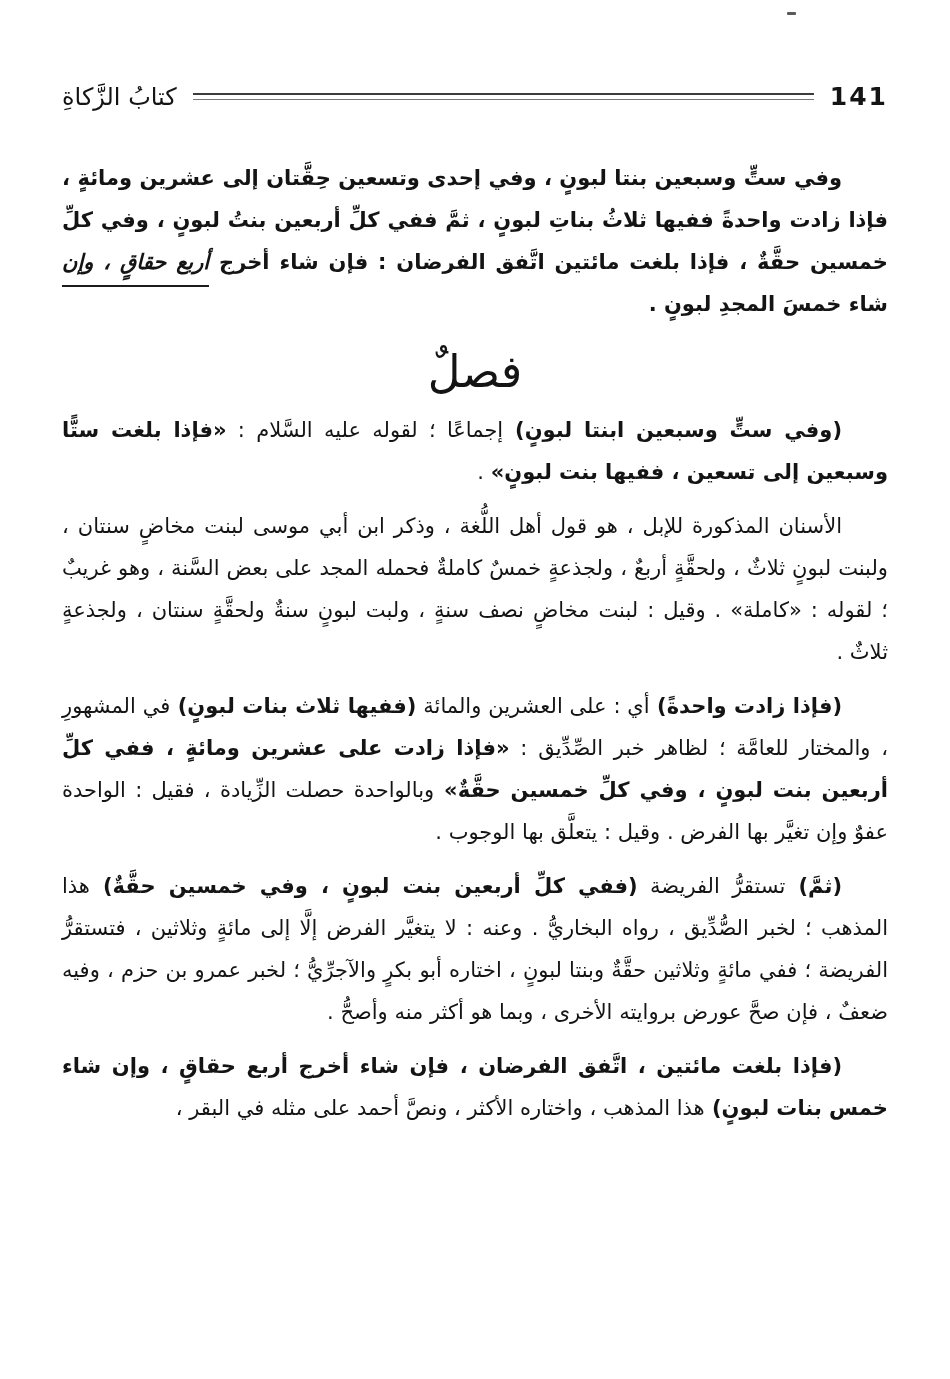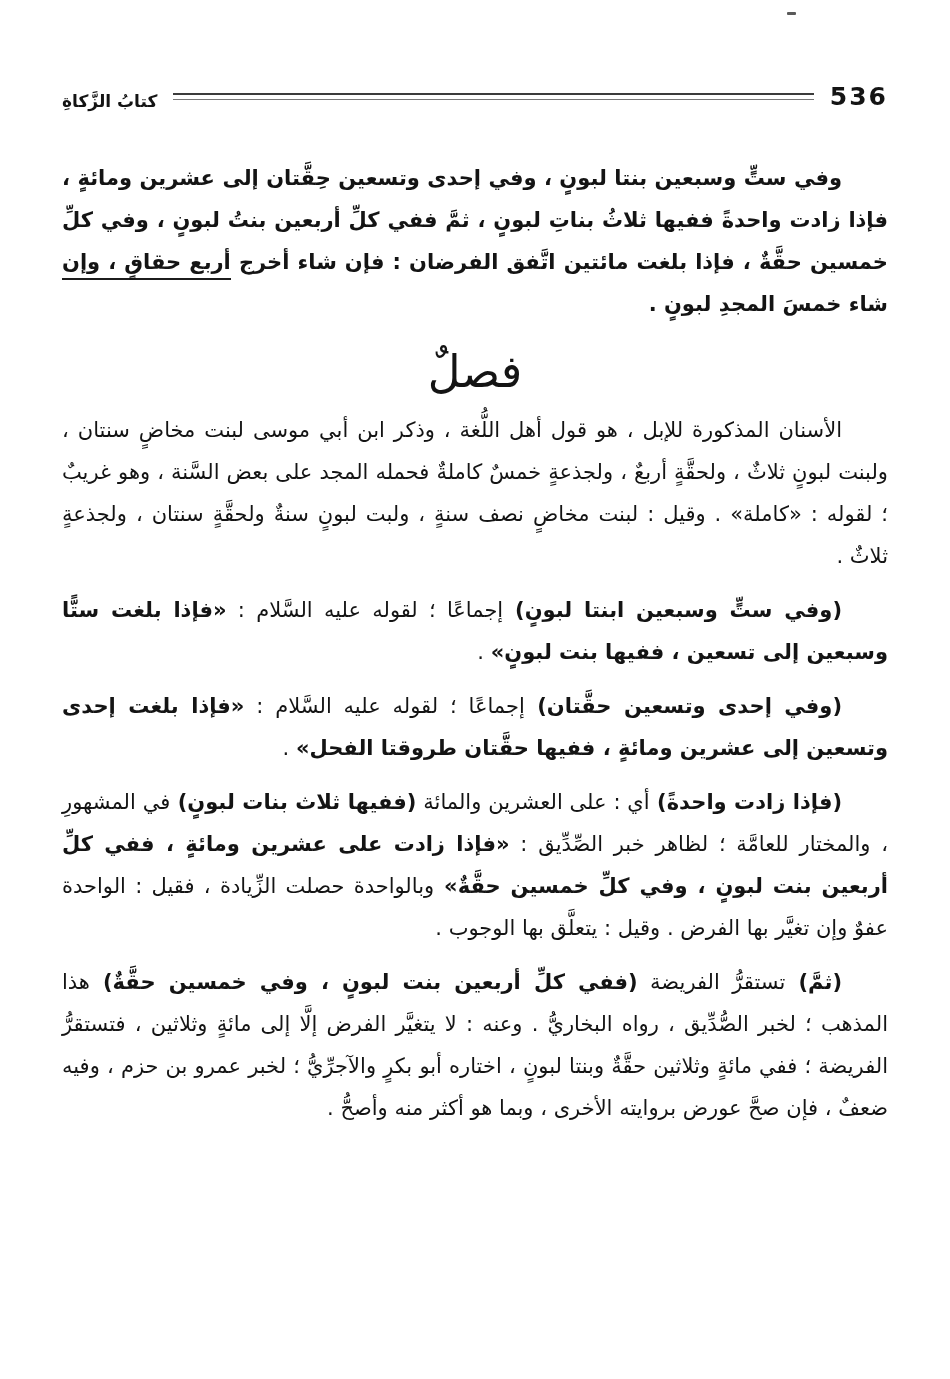--- a/index.html
+++ b/index.html
@@ -21,41 +21,42 @@
   }
   .page-number{
     font-weight:bold;font-size:25px;letter-spacing:2px;white-space:nowrap;
   }
   .header-rule{
     flex:1;height:4px;
     border-top:2px solid #3c3c3c;
     border-bottom:1px solid #777;
   }
   .book-title{
-    font-weight:bold;font-size:17px;white-space:nowrap;margin-top:8px;
+    font-weight:normal;font-size:24px;white-space:nowrap;
   }
   
   .scan-speck{
     position:absolute;top:12px;left:787px;
     width:9px;height:3px;background:#5a5a5a;border-radius:1px;
   }
   
   .para{
     margin:0;
     font-size:21px;
     line-height:42px;
     text-align:justify;
     text-align-last:right;
     text-indent:46px;
   }
   .para + .para{margin-top:12px;}
   .b{font-weight:bold;}
   .u{
     border-bottom:2px solid #1c1c1c;
-    padding-bottom:4px;
+    padding-bottom:11px;
+    font-style:italic;
   }
   .matn{margin-top:46px;}
   .section-heading{
     margin:16px 0 6px;
     text-align:center;
     font-size:45px;
     line-height:62px;
     font-weight:normal;
     text-indent:0;
   }
@@ -63,46 +64,46 @@
 </head>
 <body>
 
 <div class="page">
 
   <div class="scan-speck"></div>
 
   <div class="content">
 
     <div class="header">
-      <div class="page-number">536</div>
+      <div class="page-number">141</div>
       <div class="header-rule"></div>
       <div class="book-title">كتابُ الزَّكاةِ</div>
     </div>
 
     <p class="para matn">
       <span class="b">وفي ستٍّ وسبعين بنتا لبونٍ ، وفي إحدى وتسعين حِقَّتان إلى عشرين ومائةٍ ، فإذا زادت واحدةً ففيها ثلاثُ بناتِ لبونٍ ، ثمَّ ففي كلِّ أربعين بنتُ لبونٍ ، وفي كلِّ خمسين حقَّةٌ ، فإذا بلغت مائتين اتَّفق الفرضان : فإن شاء أخرج </span><span class="b u">أربع حقاقٍ ، وإن</span><span class="b"> شاء خمسَ المجدِ لبونٍ .</span>
     </p>
 
     <h2 class="section-heading">فصلٌ</h2>
 
     <p class="para">
-      <span>الأسنان المذكورة للإبل ، هو قول أهل اللُّغة ، وذكر ابن أبي موسى لبنت مخاضٍ سنتان ، ولبنت لبونٍ ثلاثٌ ، ولحقَّةٍ أربعٌ ، ولجذعةٍ خمسٌ كاملةٌ فحمله المجد على بعض السَّنة ، وهو غريبٌ ؛ لقوله : «كاملة» . وقيل : لبنت مخاضٍ نصف سنةٍ ، ولبت لبونٍ سنةٌ ولحقَّةٍ سنتان ، ولجذعةٍ ثلاثٌ .</span>
-    </p>
-
-    <p class="para">
       <span class="b">(وفي ستٍّ وسبعين ابنتا لبونٍ) </span><span>إجماعًا ؛ لقوله عليه السَّلام : </span><span class="b">«فإذا بلغت ستًّا وسبعين إلى تسعين ، ففيها بنت لبونٍ»</span><span> .</span>
     </p>
 
     <p class="para">
-      <span class="b">(وفي إحدى وتسعين حقَّتان) </span><span>إجماعًا ؛ لقوله عليه السَّلام : </span><span class="b">«فإذا بلغت إحدى وتسعين إلى عشرين ومائةٍ ، ففيها حقَّتان طروقتا الفحل»</span><span> .</span>
+      <span>الأسنان المذكورة للإبل ، هو قول أهل اللُّغة ، وذكر ابن أبي موسى لبنت مخاضٍ سنتان ، ولبنت لبونٍ ثلاثٌ ، ولحقَّةٍ أربعٌ ، ولجذعةٍ خمسٌ كاملةٌ فحمله المجد على بعض السَّنة ، وهو غريبٌ ؛ لقوله : «كاملة» . وقيل : لبنت مخاضٍ نصف سنةٍ ، ولبت لبونٍ سنةٌ ولحقَّةٍ سنتان ، ولجذعةٍ ثلاثٌ .</span>
     </p>
+
 
     <p class="para">
       <span class="b">(فإذا زادت واحدةً) </span><span>أي : على العشرين والمائة </span><span class="b">(ففيها ثلاث بنات لبونٍ) </span><span>في المشهورِ ، والمختار للعامَّة ؛ لظاهر خبر الصِّدِّيق : </span><span class="b">«فإذا زادت على عشرين ومائةٍ ، ففي كلِّ أربعين بنت لبونٍ ، وفي كلِّ خمسين حقَّةٌ» </span><span>وبالواحدة حصلت الزِّيادة ، فقيل : الواحدة عفوٌ وإن تغيَّر بها الفرض . وقيل : يتعلَّق بها الوجوب .</span>
     </p>
 
     <p class="para">
       <span class="b">(ثمَّ) </span><span>تستقرُّ الفريضة </span><span class="b">(ففي كلِّ أربعين بنت لبونٍ ، وفي خمسين حقَّةٌ) </span><span>هذا المذهب ؛ لخبر الصُّدِّيق ، رواه البخاريُّ . وعنه : لا يتغيَّر الفرض إلَّا إلى مائةٍ وثلاثين ، فتستقرُّ الفريضة ؛ ففي مائةٍ وثلاثين حقَّةٌ وبنتا لبونٍ ، اختاره أبو بكرٍ والآجرِّيُّ ؛ لخبر عمرو بن حزم ، وفيه ضعفٌ ، فإن صحَّ عورض بروايته الأخرى ، وبما هو أكثر منه وأصحُّ .</span>
     </p>
 
+    <p class="para">
+      <span class="b">(فإذا بلغت مائتين ، اتَّفق الفرضان ، فإن شاء أخرج أربع حقاقٍ ، وإن شاء خمس بنات لبونٍ) </span><span>هذا المذهب ، واختاره الأكثر ، ونصَّ أحمد على مثله في البقر ،</span>
+    </p>
 
   </div>
 </div>
 
 </body></html>

